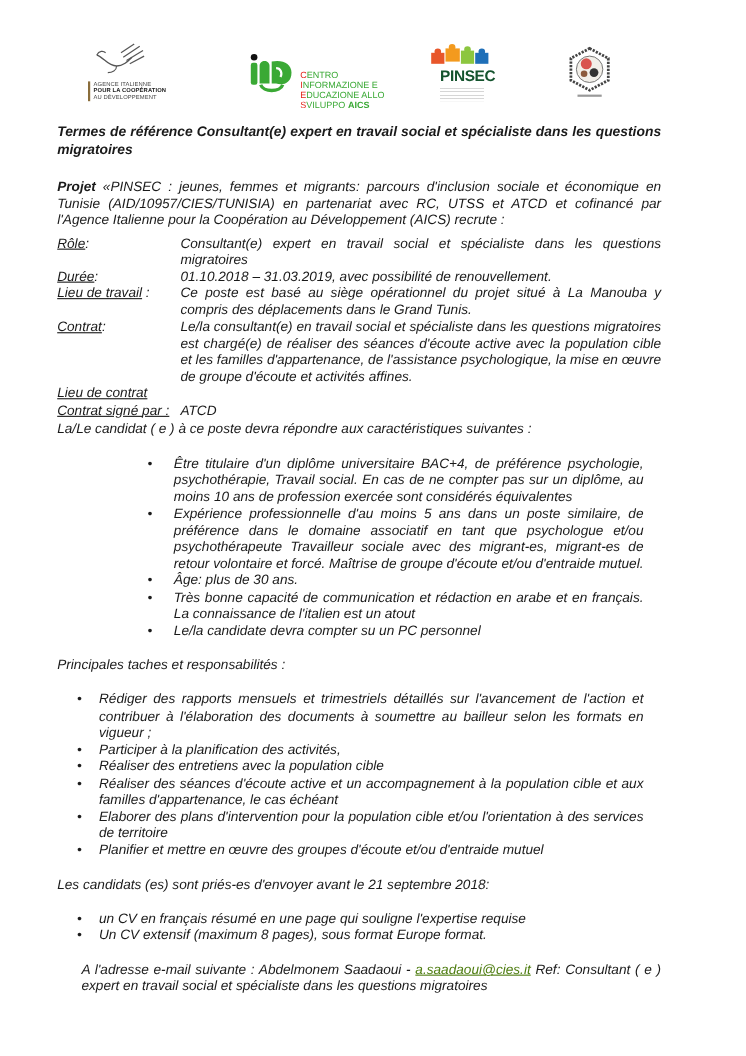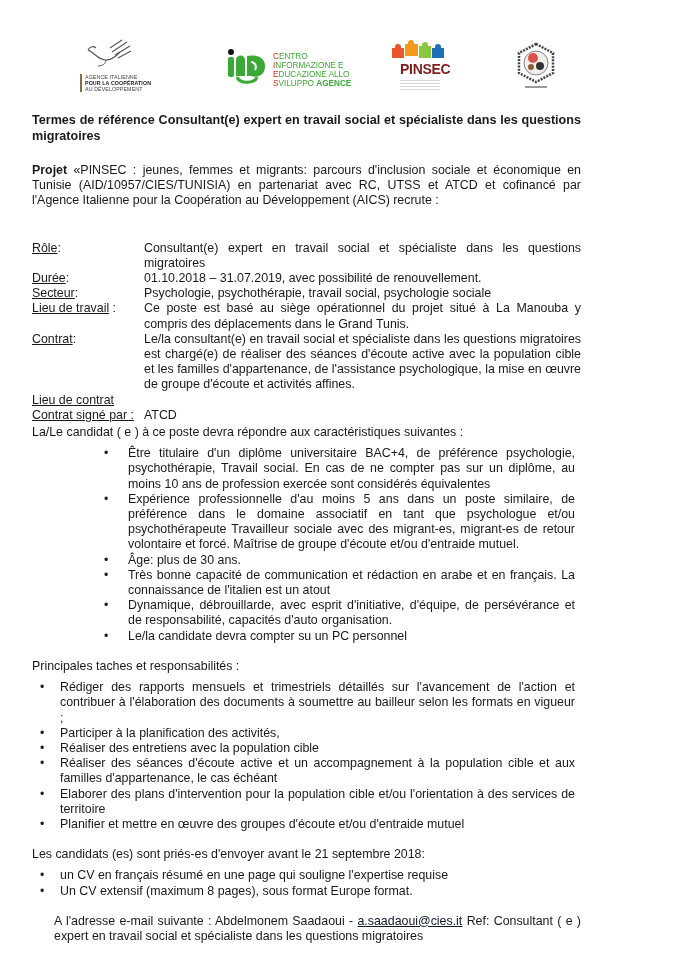--- a/index.html
+++ b/index.html
@@ -9,50 +9,50 @@
   .logo { position:absolute; }
   
   .logo-aics { left:78px; top:8px; width:70px; height:58px; }
   .aics-dove { position:absolute; left:6px; top:0; width:50px; height:32px; }
   .aics-text { position:absolute; left:2px; top:36px; width:70px; border-left:2px solid #8a6d3b; padding-left:3px;
                font-size:5.3px; line-height:6px; color:#444; letter-spacing:0.1px; }
   .aics-text b { color:#222; }
   
   .logo-cies { left:225px; top:14px; width:120px; height:48px; }
   .cies-mark { position:absolute; left:0; top:2px; width:42px; height:40px; }
-  .cies-text { position:absolute; left:48px; top:8px; font-size:8.2px; line-height:9px; color:#3aa935; white-space:nowrap; }
+  .cies-text { position:absolute; left:48px; top:20px; font-size:8.2px; line-height:9px; color:#3aa935; white-space:nowrap; }
   .cies-text .lead { color:#e2231a; }
   .cies-text b { font-weight:bold; }
   
   .logo-pinsec { left:390px; top:10px; width:60px; height:56px; }
   .pinsec-puzzle { position:absolute; left:0; top:0; width:56px; height:22px; }
-  .pinsec-word { position:absolute; left:10px; top:22px; font-size:14px; font-weight:bold; color:#7f1d1d; letter-spacing:-0.3px; }
+  .pinsec-word { position:absolute; left:10px; top:22px; font-size:14px; font-weight:bold; color:#14532d; letter-spacing:-0.3px; }
   .pinsec-sub { position:absolute; left:10px; top:40px; width:40px; height:12px;
                 background:repeating-linear-gradient(180deg,#bbb 0 1px,transparent 1px 3px); opacity:0.6; }
   
   .logo-tn { left:515px; top:12px; width:42px; height:50px; }
 
-  .content { position:absolute; left:32px; top:113px; width:549px; }
+  .content { position:absolute; left:52px; top:113px; width:549px;font-style:italic; }
   .title { font-weight:bold; font-size:12.6px; line-height:15.5px; text-align:justify; margin:0; }
   .intro { margin-top:19px; text-align:justify; }
   .intro b { font-weight:bold; }
-  .fields { margin-top:32px; }
+  .fields { margin-top:5px; }
   .field-row { display:flex; }
   .field-label { width:112px; flex-shrink:0; }
   .field-label span { text-decoration:underline; }
   .field-value { flex:1; text-align:justify; }
   .section-intro { margin-top:2px; }
-  ul { list-style:none; margin:6px; padding:0; }
+  ul { list-style:none; margin:16px; padding:0; }
   .list-indent li { position:relative; padding-left:90px; text-align:justify; }
   .list-indent li::before { content:"•"; position:absolute; left:66px; top:0; }
   .list-flush li { position:relative; padding-left:22px; text-align:justify; }
   .list-flush li::before { content:"•"; position:absolute; left:2px; top:0; }
   .block-gap { margin-top:15px; }
   .contact { margin-top:15px; padding-left:22px; text-align:justify; }
-  .contact a { color:#0f172a; text-decoration:underline; }
+  .contact a { color:#4d7c0f; text-decoration:underline; }
 </style>
 </head>
 <body>
 
 <div class="logos">
 
   <div class="logo logo-aics">
     <svg class="aics-dove" viewBox="0 0 50 32">
       <path d="M4 12 C10 14 14 22 22 22 C28 22 32 18 36 14" stroke="#555" stroke-width="1.2" fill="none"></path>
       <path d="M4 12 C6 8 10 8 12 10" stroke="#555" stroke-width="1.1" fill="none"></path>
@@ -75,21 +75,21 @@
       <rect x="3" y="11" width="6" height="20" rx="2" fill="#3aa935"></rect>
       <path d="M11 14 C11 8 20 8 20 14 L20 30 L11 30 Z" fill="#3aa935"></path>
       <path d="M22 10 C32 8 40 12 40 20 C40 30 32 32 26 30 L22 30 Z" fill="#3aa935"></path>
       <path d="M12 31 C14 38 30 38 32 31" stroke="#3aa935" stroke-width="3" fill="none"></path>
       <path d="M26 16 C30 16 32 20 30 24" stroke="#fff" stroke-width="2" fill="none"></path>
     </svg>
     <div class="cies-text">
       <div><span class="lead">C</span><span class="rest">ENTRO</span></div>
       <div><span class="lead">I</span><span class="rest">NFORMAZIONE E</span></div>
       <div><span class="lead">E</span><span class="rest">DUCAZIONE ALLO</span></div>
-      <div><span class="lead">S</span><span class="rest">VILUPPO</span> <b>AGENCE</b></div>
+      <div><span class="lead">S</span><span class="rest">VILUPPO</span> <b>AICS</b></div>
     </div>
   </div>
 
   <div class="logo logo-pinsec">
     <svg class="pinsec-puzzle" viewBox="0 0 56 22">
       <rect x="2" y="8" width="12" height="10" fill="#e8562a"></rect>
       <circle cx="8" cy="7" r="3" fill="#e8562a"></circle>
       <rect x="15" y="4" width="13" height="12" fill="#f39a1e"></rect>
       <circle cx="21" cy="3" r="3" fill="#f39a1e"></circle>
       <rect x="29" y="6" width="12" height="12" fill="#8cc63f"></rect>
@@ -120,25 +120,21 @@
     <b>Projet</b><span> «PINSEC : jeunes, femmes et migrants: parcours d'inclusion sociale et économique en Tunisie (AID/10957/CIES/TUNISIA) en partenariat avec RC, UTSS et ATCD et cofinancé par l'Agence Italienne pour la Coopération au Développement (AICS) recrute :</span>
   </p>
 
   <div class="fields">
     <div class="field-row">
       <div class="field-label"><span>Rôle</span><span style="text-decoration:none">:</span></div>
       <div class="field-value">Consultant(e) expert en travail social et spécialiste dans les questions migratoires</div>
     </div>
     <div class="field-row">
       <div class="field-label"><span>Durée</span><span style="text-decoration:none">:</span></div>
-      <div class="field-value">01.10.2018 – 31.07.2019, avec possibilité de renouvellement.</div>
-    </div>
-    <div class="field-row">
-      <div class="field-label"><span>Secteur</span><span style="text-decoration:none">:</span></div>
-      <div class="field-value">Psychologie, psychothérapie, travail social, psychologie sociale</div>
+      <div class="field-value">01.10.2018 – 31.03.2019, avec possibilité de renouvellement.</div>
     </div>
     <div class="field-row">
       <div class="field-label"><span>Lieu de travail</span><span style="text-decoration:none"> :</span></div>
       <div class="field-value">Ce poste est basé au siège opérationnel du projet situé à La Manouba y compris des déplacements dans le Grand Tunis.</div>
     </div>
     <div class="field-row">
       <div class="field-label"><span>Contrat</span><span style="text-decoration:none">:</span></div>
       <div class="field-value">Le/la consultant(e) en travail social et spécialiste dans les questions migratoires est chargé(e) de réaliser des séances d'écoute active avec la population cible et les familles d'appartenance, de l'assistance psychologique, la mise en œuvre de groupe d'écoute et activités affines.</div>
     </div>
     <div class="field-row">
@@ -149,21 +145,20 @@
       <div class="field-value">ATCD</div>
     </div>
   </div>
 
   <div class="section-intro">La/Le candidat ( e )  à ce poste devra répondre aux caractéristiques suivantes :</div>
   <ul class="list-indent">
     <li>Être titulaire d'un diplôme universitaire BAC+4, de préférence psychologie, psychothérapie, Travail social.  En cas de ne compter pas sur un diplôme, au moins 10 ans de profession exercée sont considérés équivalentes</li>
     <li>Expérience professionnelle d'au moins 5 ans dans un poste similaire, de préférence dans le domaine associatif en tant que psychologue et/ou psychothérapeute Travailleur sociale avec des migrant-es, migrant-es de retour volontaire et forcé. Maîtrise de groupe d'écoute et/ou d'entraide mutuel.</li>
     <li>Âge: plus de 30 ans.</li>
     <li>Très bonne capacité de communication et rédaction en arabe et en français. La connaissance de l'italien est un atout</li>
-    <li>Dynamique, débrouillarde, avec esprit d'initiative, d'équipe, de persévérance et de responsabilité, capacités d'auto organisation.</li>
     <li>Le/la candidate devra compter su un PC personnel</li>
   </ul>
 
   <div class="block-gap">Principales taches et responsabilités :</div>
   <ul class="list-flush">
     <li>Rédiger des rapports mensuels et trimestriels détaillés sur l'avancement de l'action et contribuer à l'élaboration des documents à soumettre au bailleur selon les formats en vigueur ;</li>
     <li>Participer à la planification des activités,</li>
     <li>Réaliser des entretiens avec la population cible</li>
     <li>Réaliser des séances d'écoute active et un accompagnement à la population cible et aux familles d'appartenance, le cas échéant</li>
     <li>Elaborer des plans d'intervention pour la population cible et/ou l'orientation à des services de territoire</li>

